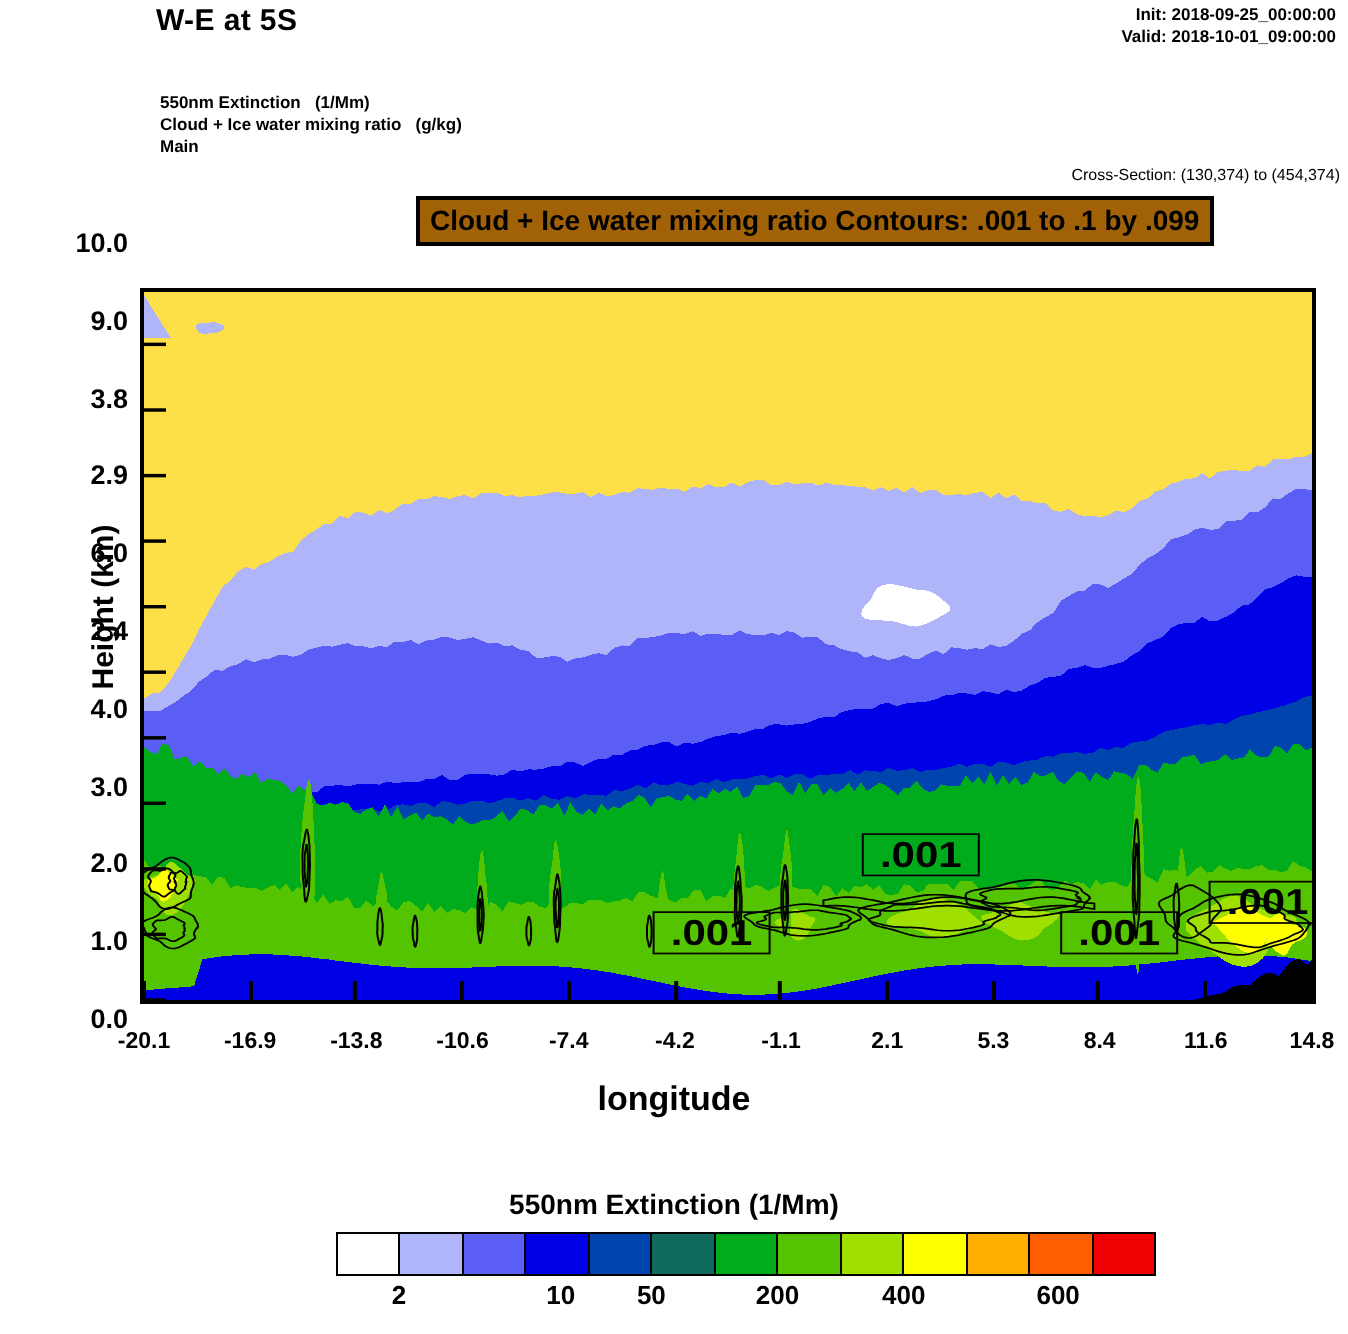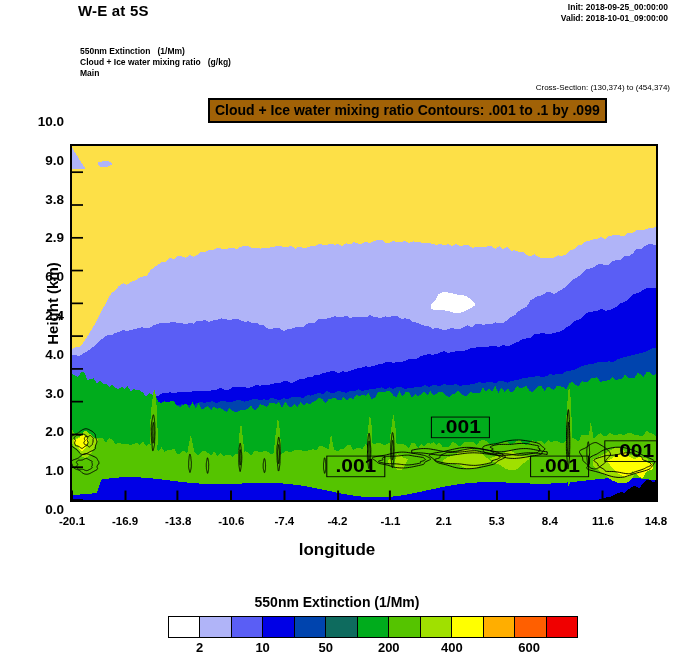--- a/index.html
+++ b/index.html
@@ -207,18 +207,18 @@
     <div class="cb-cell" style="background: rgb(0, 172, 28);"></div>
     <div class="cb-cell" style="background: rgb(85, 196, 0);"></div>
     <div class="cb-cell" style="background: rgb(160, 224, 0);"></div>
     <div class="cb-cell" style="background: rgb(255, 255, 0);"></div>
     <div class="cb-cell" style="background: rgb(255, 174, 0);"></div>
     <div class="cb-cell" style="background: rgb(255, 95, 0);"></div>
     <div class="cb-cell" style="background: rgb(240, 0, 0);"></div>
   </div>
 <div class="abs" id="cbar-labels">
     <div class="abs cb-label" style="left: 6.53846px; top: 0px;">2</div>
-    <div class="abs cb-label" style="left: 69.6154px; top: 0px;">10</div>
+    <div class="abs cb-label" style="left: 69.6154px; top: 0px; text-align: right;">10</div>
     <div class="abs cb-label" style="left: 132.692px; top: 0px;">50</div>
     <div class="abs cb-label" style="left: 195.769px; top: 0px;">200</div>
     <div class="abs cb-label" style="left: 258.846px; top: 0px;">400</div>
     <div class="abs cb-label" style="left: 321.923px; top: 0px; text-align: right;">600</div>
   </div>
 
 </body></html>

